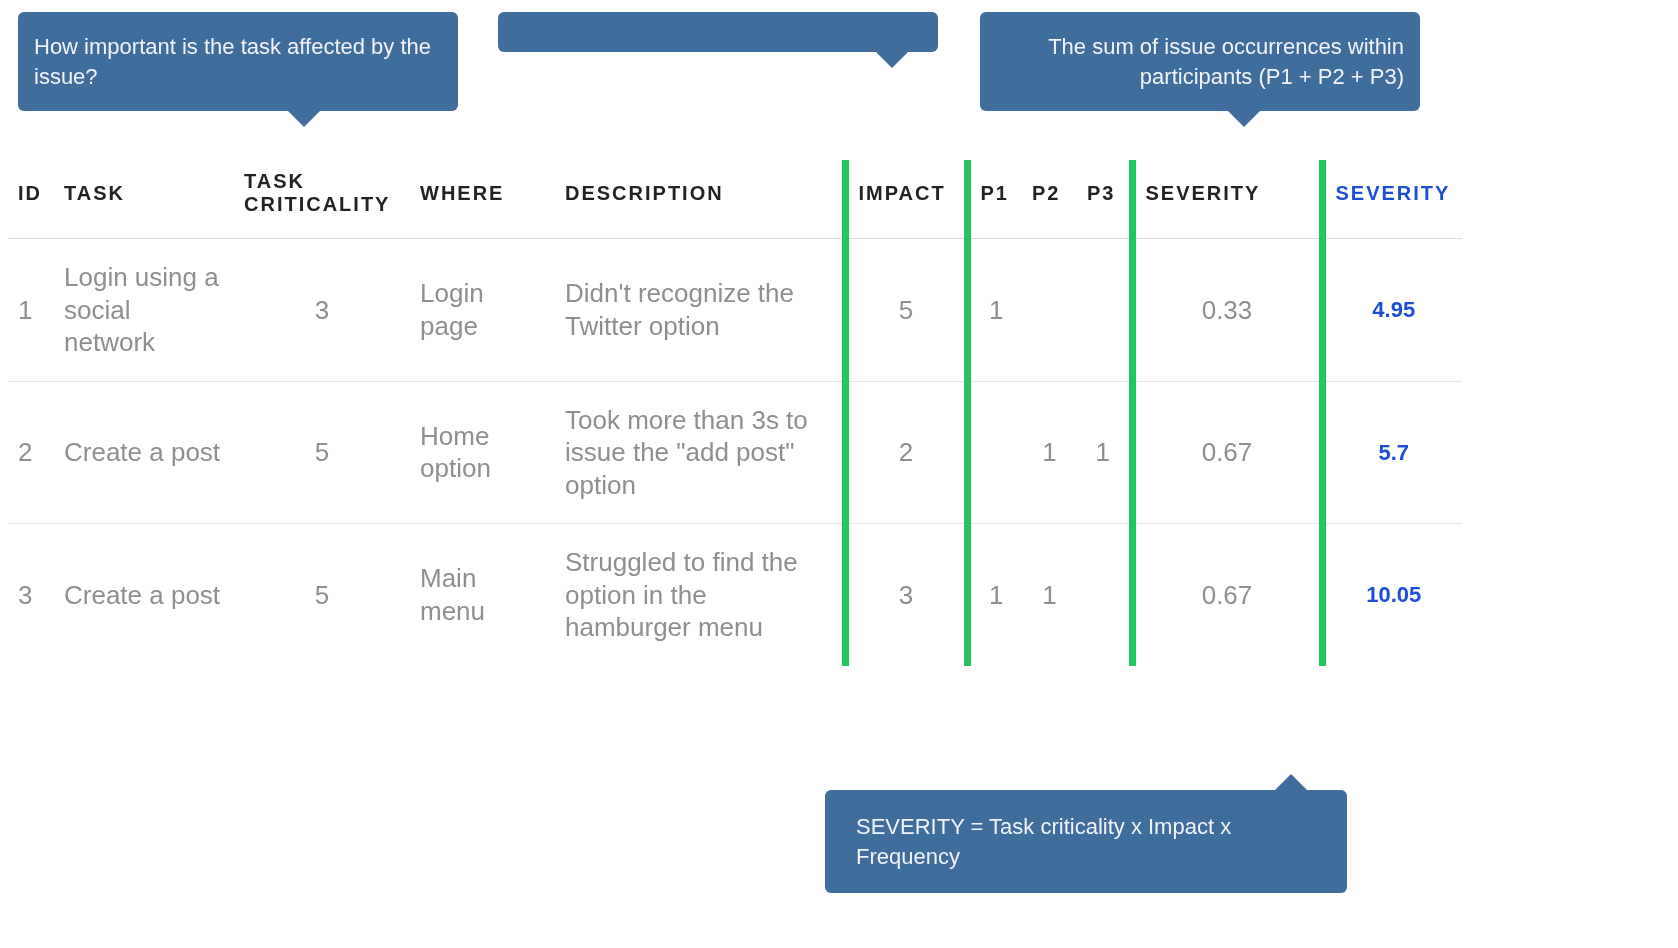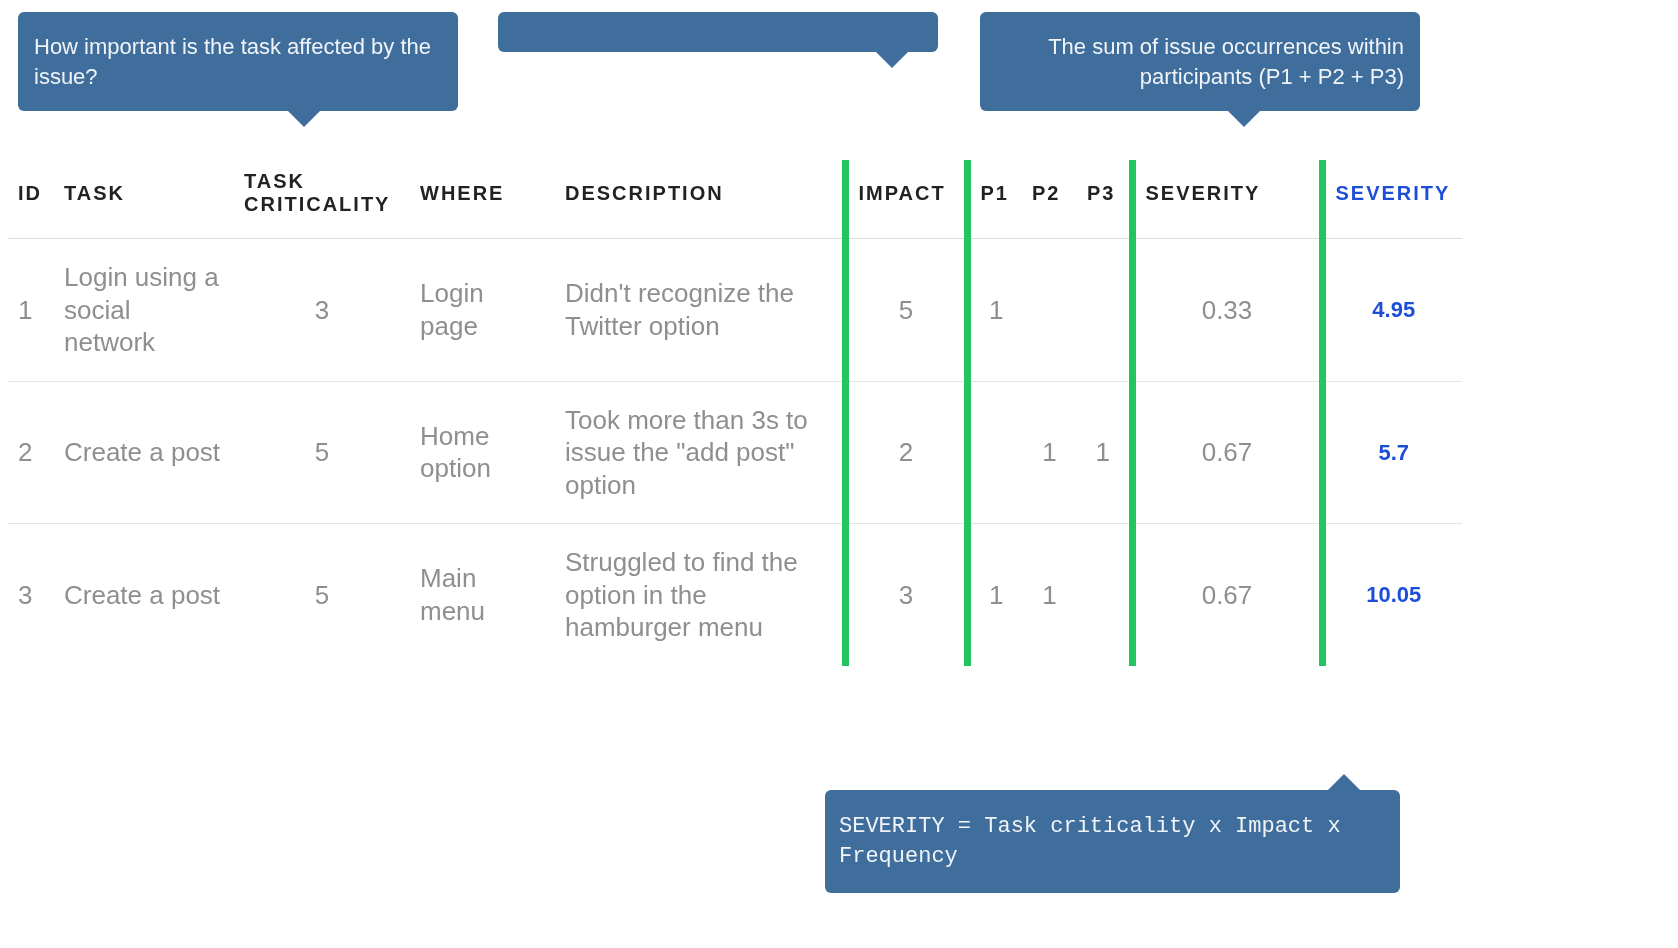--- a/index.html
+++ b/index.html
@@ -42,21 +42,21 @@
 
   #callout-criticality { left: 18px;  top: 12px; width: 440px; }
   #callout-criticality .arrow-down { left: 270px; }
 
   #callout-impact { left: 498px; top: 12px; width: 440px; }
   #callout-impact .arrow-down { left: 378px; }
 
   #callout-frequency { left: 980px; top: 12px; width: 440px; text-align: right; }
   #callout-frequency .arrow-down { left: 248px; }
 
-  #callout-formula { left: 825px; top: 790px; width: 575px; padding: 22px 14px; font-family: Liberation Mono, monospace; }
+  #callout-formula { left: 825px; top: 790px; width: 522px; padding: 22px 31px; }
   #callout-formula .arrow-up { right: 40px; }
 
   
   .tbl {
     position: absolute;
     left: 8px;
     top: 160px;
     width: 1438px;
     border-collapse: collapse;
     table-layout: fixed;

